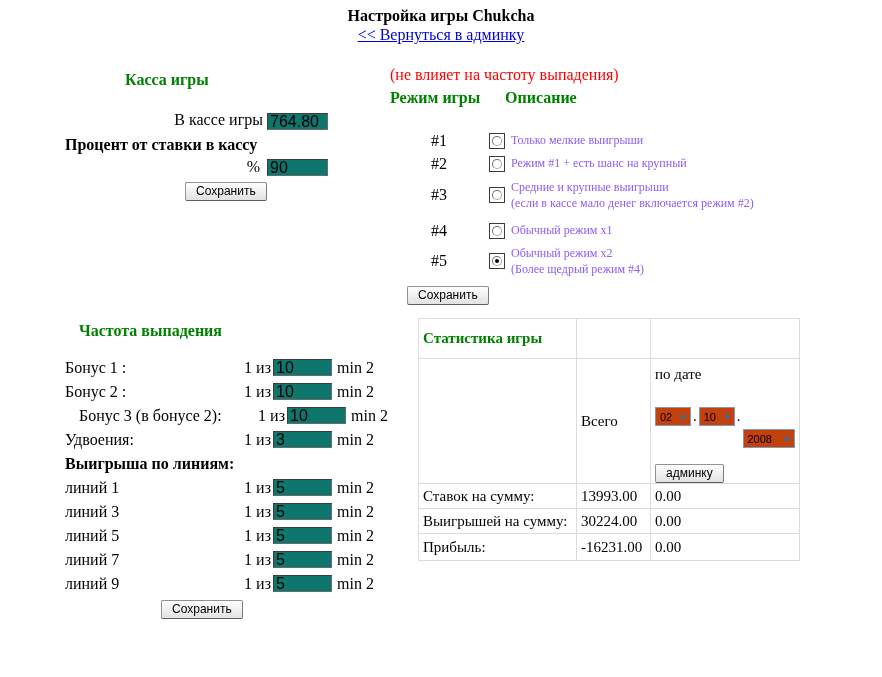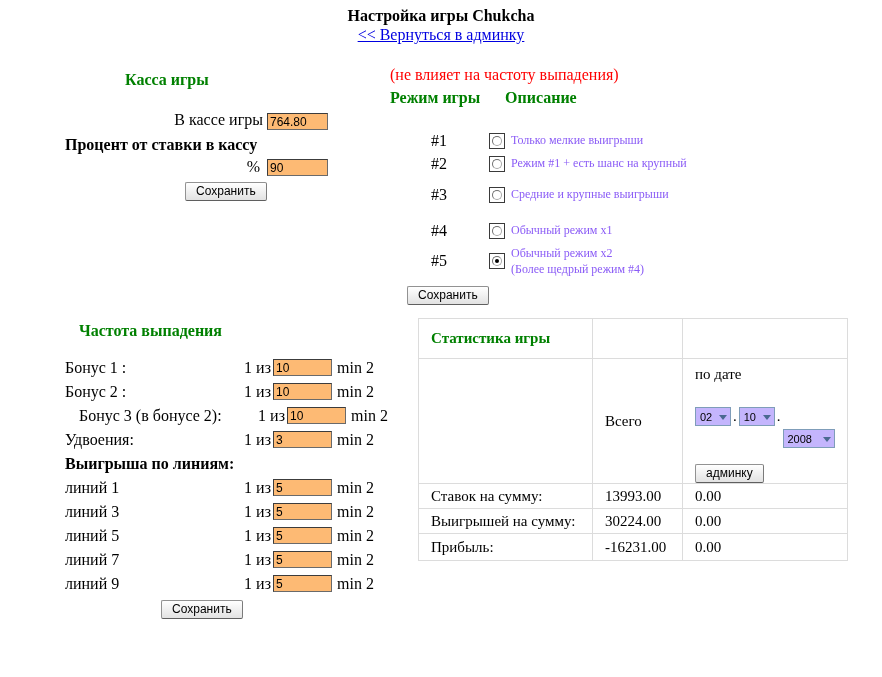--- a/index.html
+++ b/index.html
@@ -11,22 +11,22 @@
   .abs { position:absolute; }
   .green { color:#008000; font-weight:bold; }
   .red { color:#ff0000; }
   .bold { font-weight:bold; }
   .center { left:0; width:882px; text-align:center; }
   a.backlink { color:#0000e0; text-decoration:underline; cursor:pointer; }
 
   input.txt {
     position:absolute; height:15px; width:55px;
     border:1px solid #6a6a6a; border-top-color:#3c3c3c; border-left-color:#3c3c3c;
-    font-family:"Liberation Sans","DejaVu Sans",sans-serif; font-size:12px;
-    padding:0 2px; background:#fdba74; color:#000;
+    font-family:"Liberation Sans","DejaVu Sans",sans-serif; font-size:16px;
+    padding:0 2px; background:#0f766e; color:#000;
   }
   .btn {
     font-family:"Liberation Sans","DejaVu Sans",sans-serif; font-size:12px; color:#000;
     background:linear-gradient(#ffffff,#e2e2e2);
     border:1px solid #929292; border-bottom-color:#5f5f5f; border-right-color:#7b7b7b;
     border-radius:2px; padding:2px 10px; cursor:pointer; line-height:13px;
   }
   .mode-row { position:absolute; left:420px; width:420px; }
   .mode-id { position:absolute; left:11px; top:50%; transform:translateY(-50%); }
   .radio {
@@ -51,37 +51,37 @@
   .f-label { position:absolute; left:0; top:50%; transform:translateY(-50%); white-space:nowrap; }
   .f-one   { position:absolute; left:176px; width:30px; text-align:right; top:50%; transform:translateY(-50%); }
   .f-min   { position:absolute; left:272px; top:50%; transform:translateY(-50%); }
   .freq-row input.txt { left:208px; top:3px; width:53px; }
 
   table.stats {
     position:absolute; left:418px; top:318px;
     border-collapse:collapse; font-size:15px;
   }
   table.stats td {
-    border:1px solid #dcdcdc; padding:0 12px; vertical-align:middle;
+    border:1px solid #dcdcdc; padding:0 4px; vertical-align:middle;
   }
   table.stats { border-bottom:1px solid #c2c2c2; }
   td.c1 { width:149px; }
   td.c2 { width:65px; }
   td.c3 { width:134px; }
   tr.r1 td { height:39px; }
   tr.r2 td { height:89px; }
   tr.r3 td { height:22px; }
   tr.r4 td { height:24px; }
   tr.r5 td { height:24px; }
   tr.r6 td { height:26px; }
   .stats-header { padding-left:8px; }
   .datebox { margin-top:2px; display:flex; align-items:center; gap:2px; }
   .sel {
     position:relative; display:inline-block; box-sizing:border-box; height:19px;
-    border:1px solid #7f9db9; background:#c4b5fd; cursor:pointer;
+    border:1px solid #7f9db9; background:#c2410c; cursor:pointer;
     font-family:"Liberation Sans","DejaVu Sans",sans-serif; font-size:11px;
     padding:3px 14px 0 4px; overflow:hidden;
   }
   .sel::after {
     content:''; position:absolute; right:3px; top:7px;
     border:4px solid transparent; border-top:5px solid #4a6990;
   }
   .sel-day,.sel-month { width:36px; }
   .sel-year { width:52px;margin-top:44px; }
   .by-date-cell { padding-top:7px !important; vertical-align:top !important; }
@@ -123,20 +123,21 @@
     <span class="mode-desc">
         <span>Режим #1 + есть шанс на крупный</span>
         <span></span>
       </span>
   </div>
   <div class="mode-row" style="top:177px; height:36px;">
     <span class="mode-id">#3</span>
     <span class="radio"></span>
     <span class="mode-desc">
         <span>Средние и крупные выигрыши</span>
+        <span>(если в кассе мало денег включается режим #2)</span>
       </span>
   </div>
   <div class="mode-row" style="top:219px; height:23px;">
     <span class="mode-id">#4</span>
     <span class="radio"></span>
     <span class="mode-desc">
         <span>Обычный режим x1</span>
         <span></span>
       </span>
   </div>

